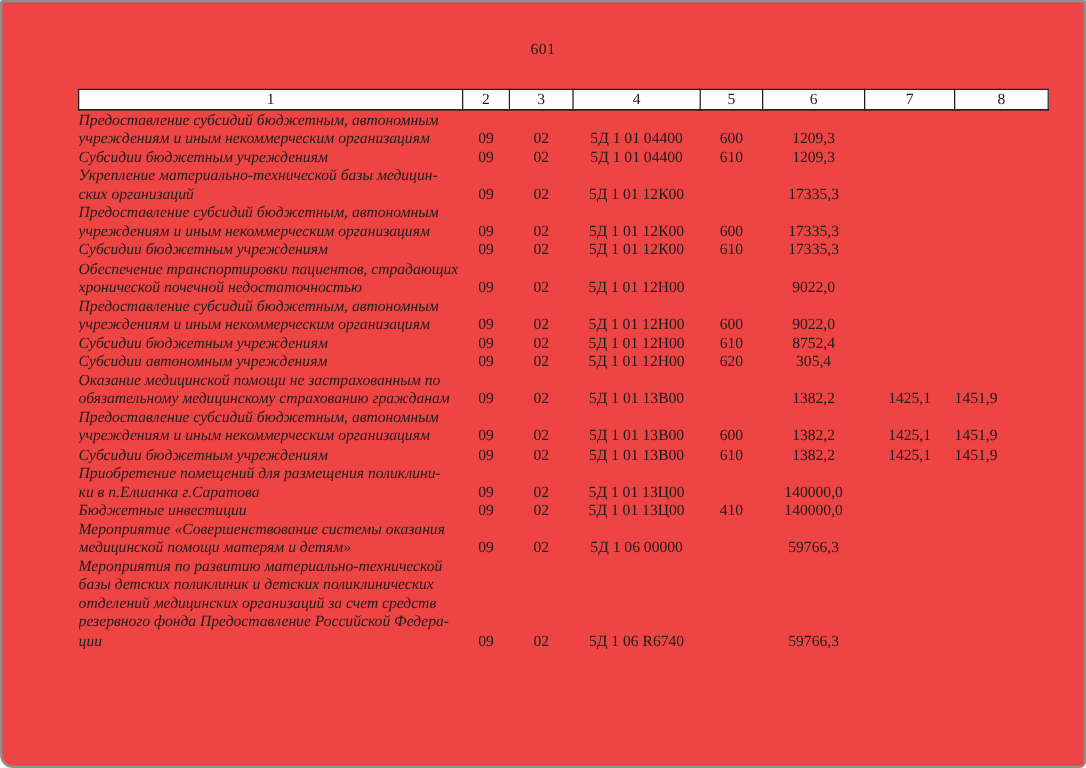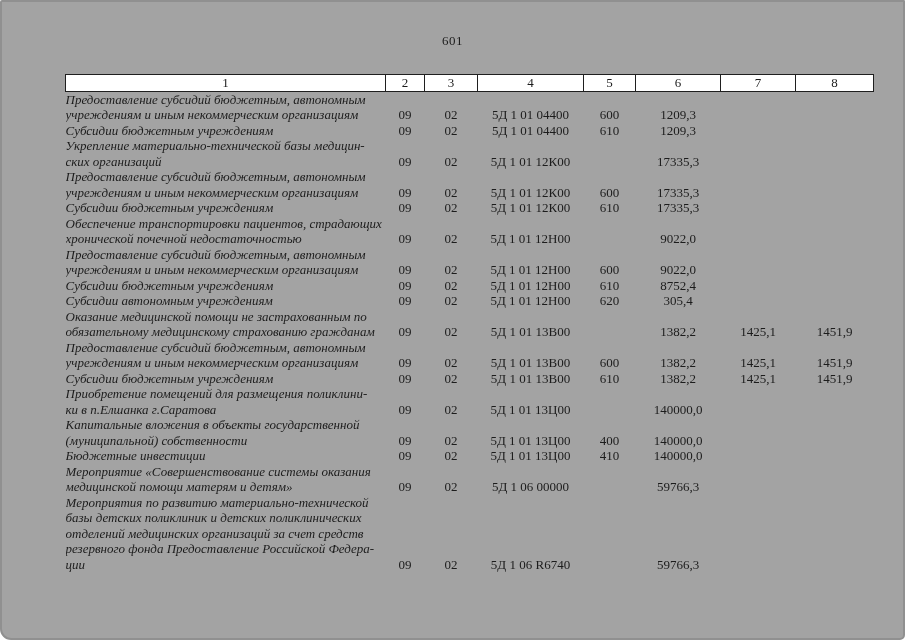--- a/index.html
+++ b/index.html
@@ -5,21 +5,21 @@
   html, body {
     margin: 0;
     padding: 0;
     background: #ffffff;
   }
   .page {
     position: relative;
     width: 905px;
     height: 640px;
     box-sizing: border-box;
-    background: #a3a3a3;
+    background: #ef4444;
     border: 2px solid #909090;
     border-radius: 2px 1px 5px 11px;
     overflow: hidden;
     font-family: "Liberation Serif", "DejaVu Serif", serif;
     color: #1c1c1c;
   }
   .page-number {
     position: absolute;
     top: 31px;
     left: 0;
@@ -54,21 +54,21 @@
   }
   td.c1 {
     text-align: left;
     padding-left: 7px;
     white-space: pre-line;
     font-style: italic;
   }
   td.c2, td.c3, td.c4, td.c5 { text-align: center; }
   td.c6 { text-align: center; padding-right: 2px; }
   td.c7 { text-align: center; padding-right: 3px; }
-  td.c8 { text-align: center; padding-right: 9px; }
+  td.c8 { text-align: left; padding-right: 9px; }
 </style>
 </head>
 <body>
 
 <div class="page">
   <div class="page-number">601</div>
 
   <table class="budget-table">
     <colgroup>
       <col style="width:320px">
@@ -237,31 +237,20 @@
 ки в п.Елшанка г.Саратова</td>
     <td class="c2">09</td>
     <td class="c3">02</td>
     <td class="c4">5Д 1 01 13Ц00</td>
     <td class="c5"></td>
     <td class="c6">140000,0</td>
     <td class="c7"></td>
     <td class="c8"></td>
   </tr>
 
-  <tr>
-    <td class="c1">Капитальные вложения в объекты государственной
-(муниципальной) собственности</td>
-    <td class="c2">09</td>
-    <td class="c3">02</td>
-    <td class="c4">5Д 1 01 13Ц00</td>
-    <td class="c5">400</td>
-    <td class="c6">140000,0</td>
-    <td class="c7"></td>
-    <td class="c8"></td>
-  </tr>
 
   <tr>
     <td class="c1">Бюджетные инвестиции</td>
     <td class="c2">09</td>
     <td class="c3">02</td>
     <td class="c4">5Д 1 01 13Ц00</td>
     <td class="c5">410</td>
     <td class="c6">140000,0</td>
     <td class="c7"></td>
     <td class="c8"></td>

